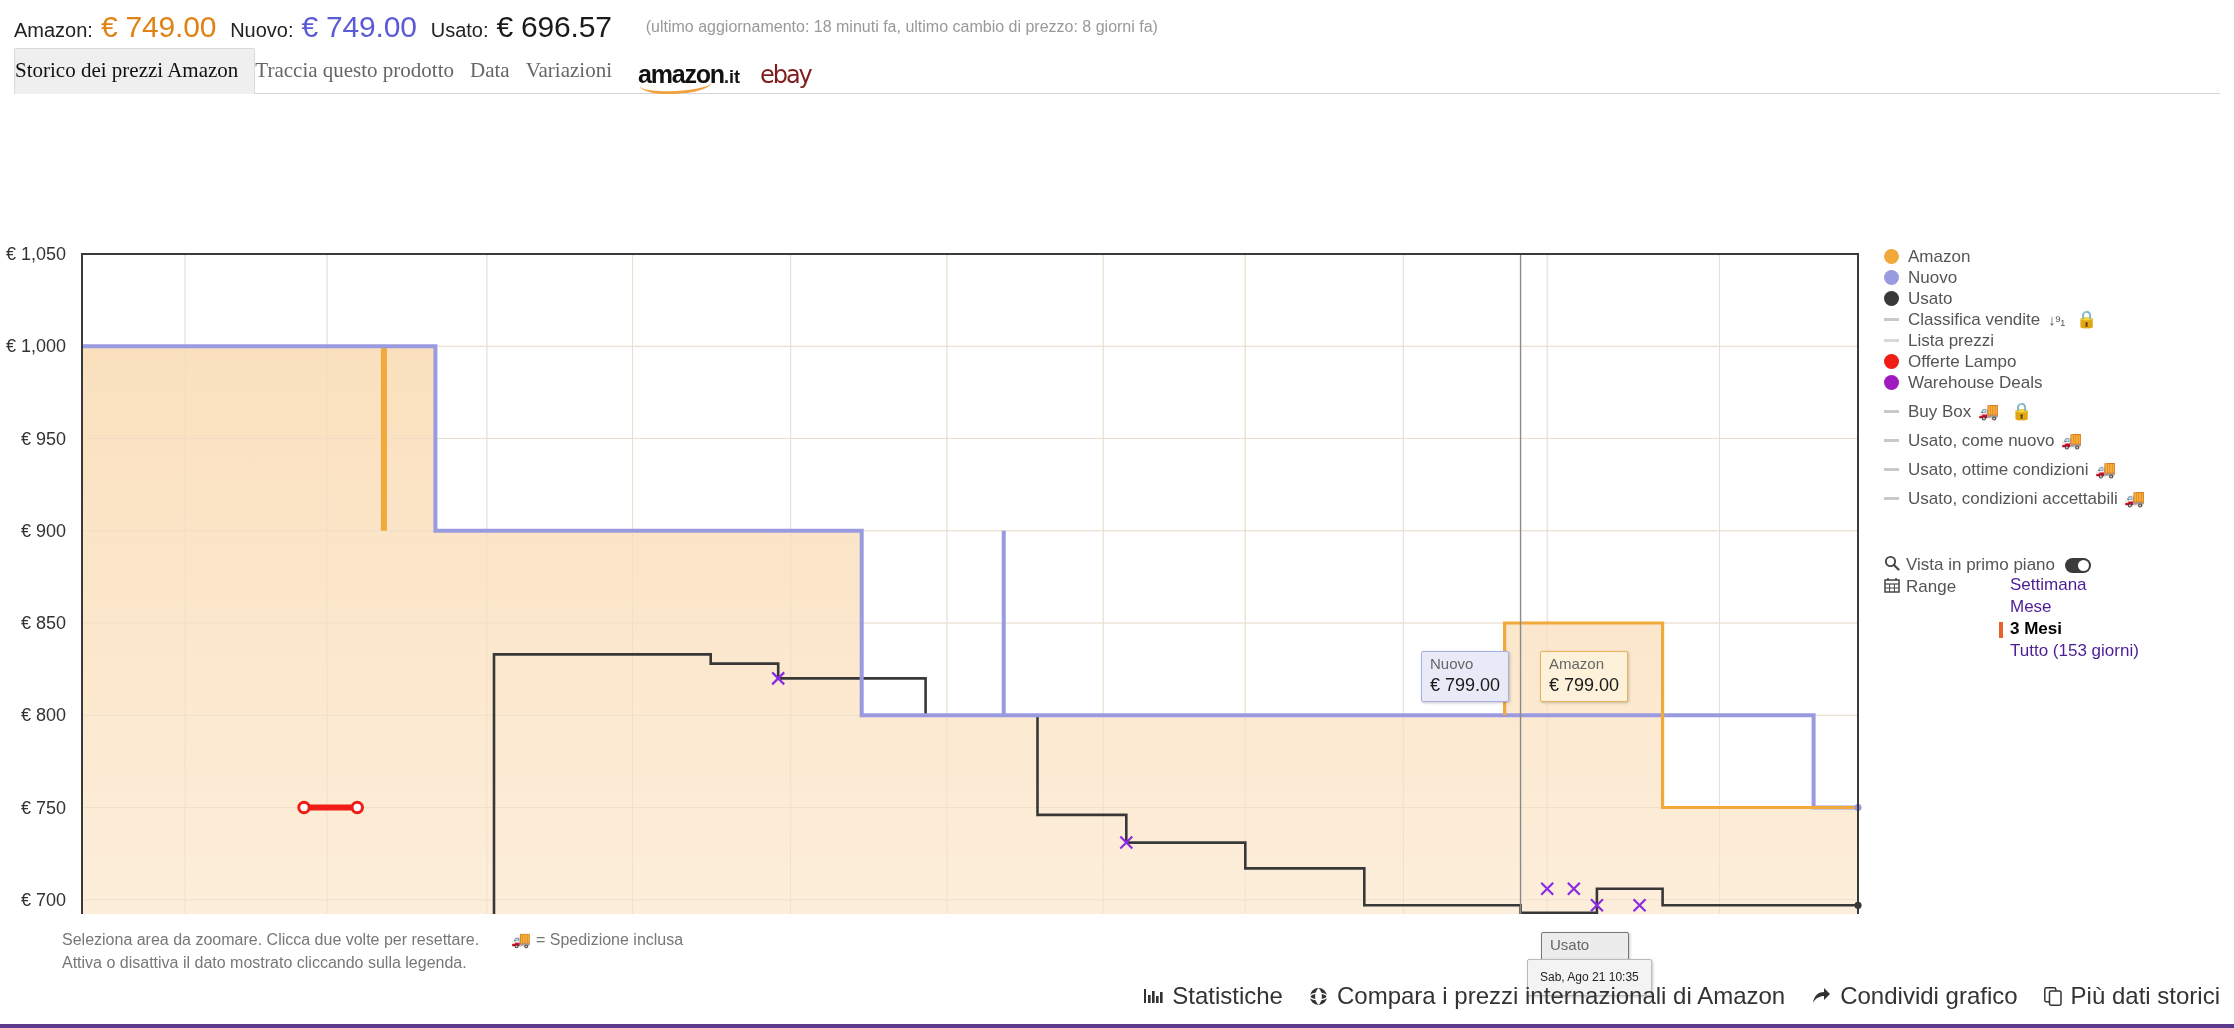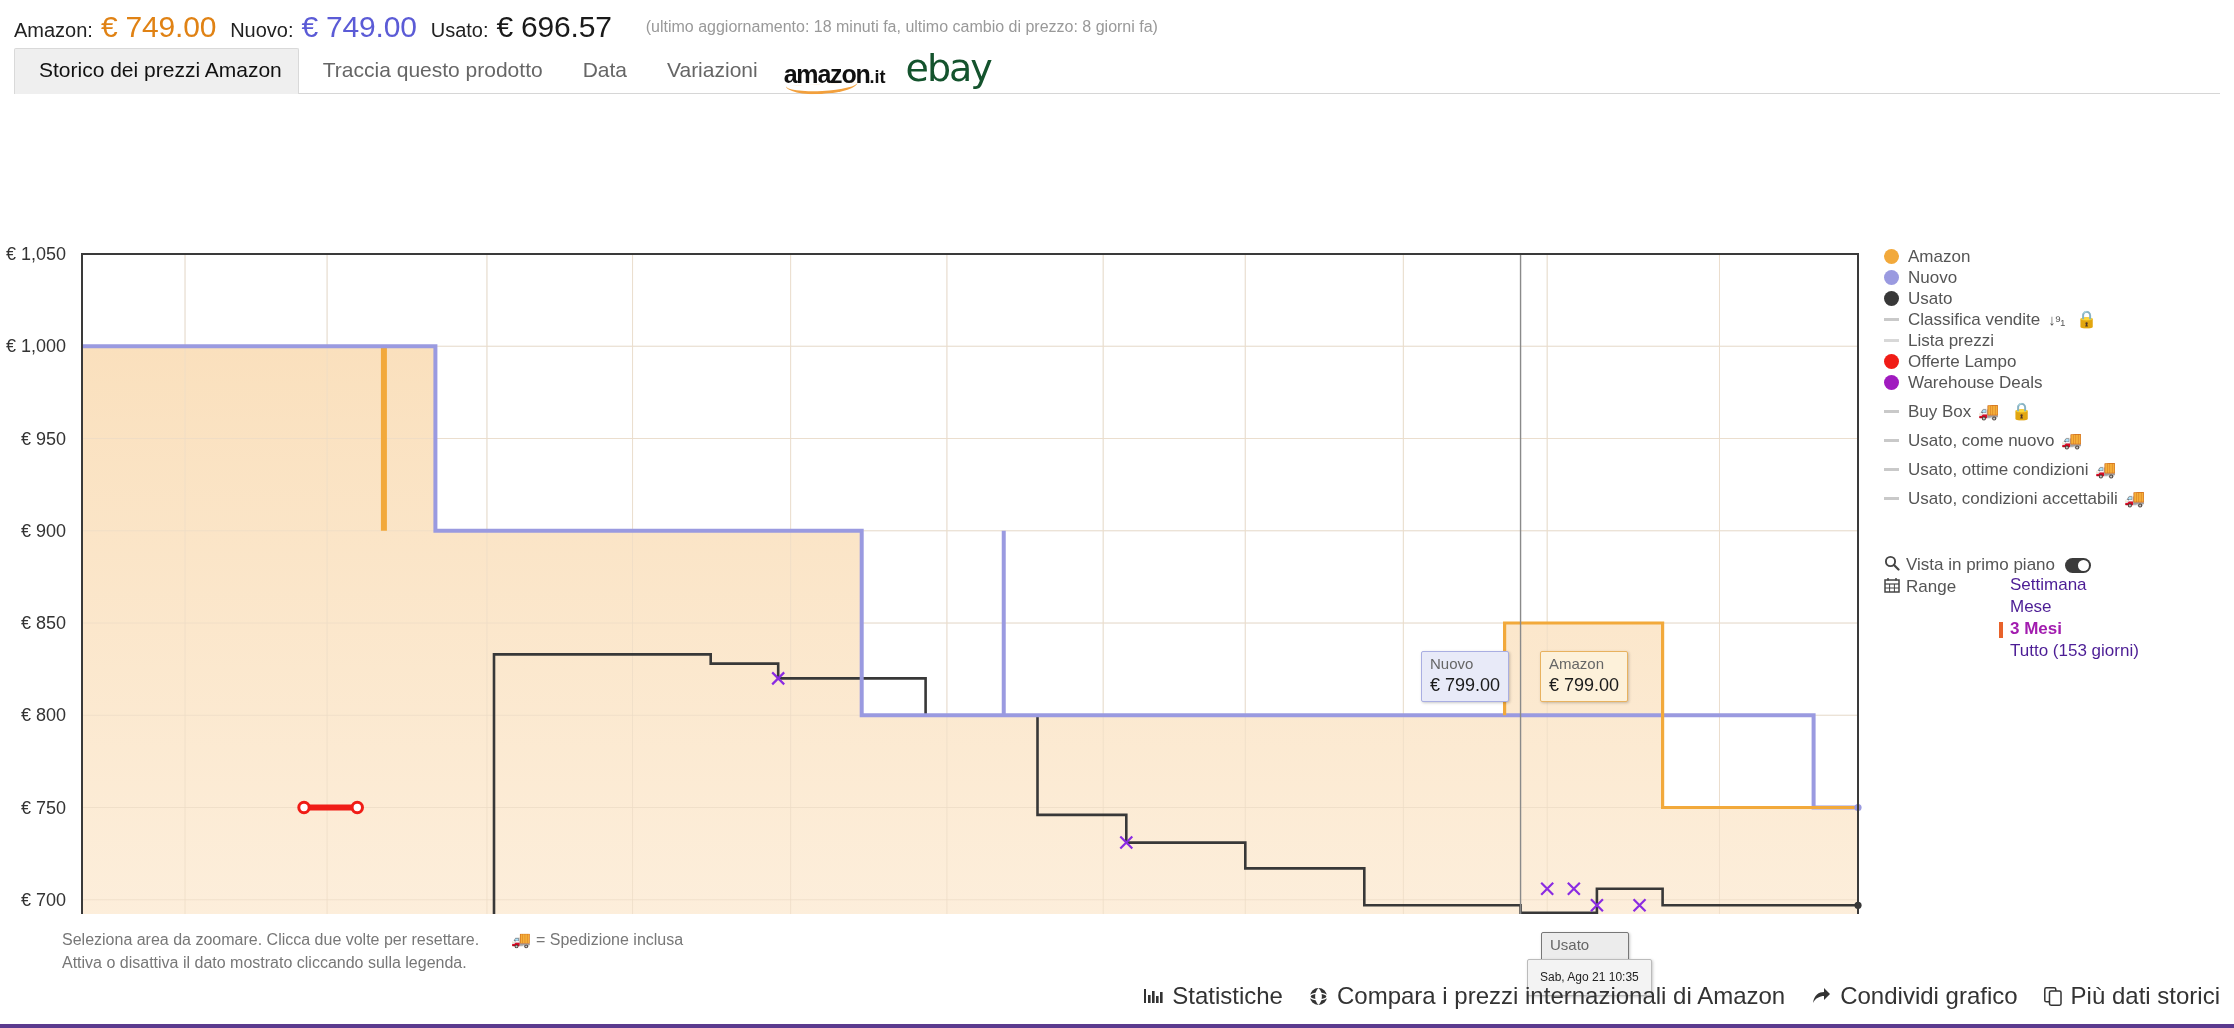--- a/index.html
+++ b/index.html
@@ -29,23 +29,24 @@
   
   #tab-bar {
     display:flex; align-items:flex-end;
     border-bottom:1px solid #d6d6d6;
     margin:0 14px 0 14px;
     height:44px;
     position:relative;
   }
   .tab {
     font-size:21px; color:#666;
-    padding:8px 16px 10px 24px;
+    padding:8px 16px 10px 0;
     cursor:pointer; white-space:nowrap;
     line-height:1.25;
+    font-family:Liberation Serif, serif;
   }
   .tab.active {
     background:#efefef;
     color:#111;
     font-weight:400;
     border-left:1px solid #d9d9d9;
     border-right:1px solid #d9d9d9;
     border-top:1px solid #d9d9d9;
     border-radius:2px 2px 0 0;
     margin-bottom:-1px;
@@ -55,21 +56,21 @@
   .amazon-logo {
     font-size:25px; font-weight:bold; color:#111; letter-spacing:-1.2px;
     position:relative; line-height:1;
   }
   .amazon-logo .dotit { font-size:18px; font-weight:600; letter-spacing:0; }
   .amazon-smile {
     position:absolute; left:2px; bottom:-7px; width:72px; height:10px;
     border-bottom:3px solid #f2a03d; border-radius:0 0 50% 50%/0 0 100% 100%;
     transform:rotate(-3deg);
   }
-  .ebay-logo { font-size:38px; color:#14532d; font-weight:400; letter-spacing:-2px; line-height:1; font-family:"DejaVu Sans", sans-serif;}
+  .ebay-logo { font-size:24px; color:#7f1d1d; font-weight:400; letter-spacing:-2px; line-height:1; font-family:"DejaVu Sans", sans-serif;}
   .tab-cta { font-size:21px; color:#444; padding:8px 14px 10px 34px; cursor:pointer; white-space:nowrap;}
   .tab-cta .arrow { color:#333; margin-right:8px; }
 
   
   #chart-wrap {
     position:relative;
     width:1930px;
     height:820px;
   }
   #chart-svg { position:absolute; left:0; top:0; }
@@ -96,21 +97,21 @@
   .toggle {
     width:26px; height:15px; border-radius:8px; background:#3b3b3b;
     margin-left:10px; position:relative; cursor:pointer; flex:none;
   }
   .toggle:after{
     content:""; position:absolute; right:2px; top:2px;
     width:11px; height:11px; border-radius:50%; background:#fff;
   }
   #range-list { position:absolute; left:1999px; top:481px; font-size:17px; }
   .range-item { height:22px; color:#4c1d95; cursor:pointer; padding-left:11px; position:relative; white-space:nowrap;}
-  .range-item.selected { color:#a21caf; font-weight:bold; }
+  .range-item.selected { color:#000000; font-weight:bold; }
   .range-item.selected:before{
     content:""; position:absolute; left:0; top:3px; width:4px; height:16px; background:#e8622a;
   }
 
   
   .tip {
     position:absolute; padding:3px 8px 5px 8px; font-size:17px;
     line-height:1.25; white-space:nowrap; border-radius:2px;
     box-shadow:1px 1px 3px rgba(0,0,0,.22);
   }

